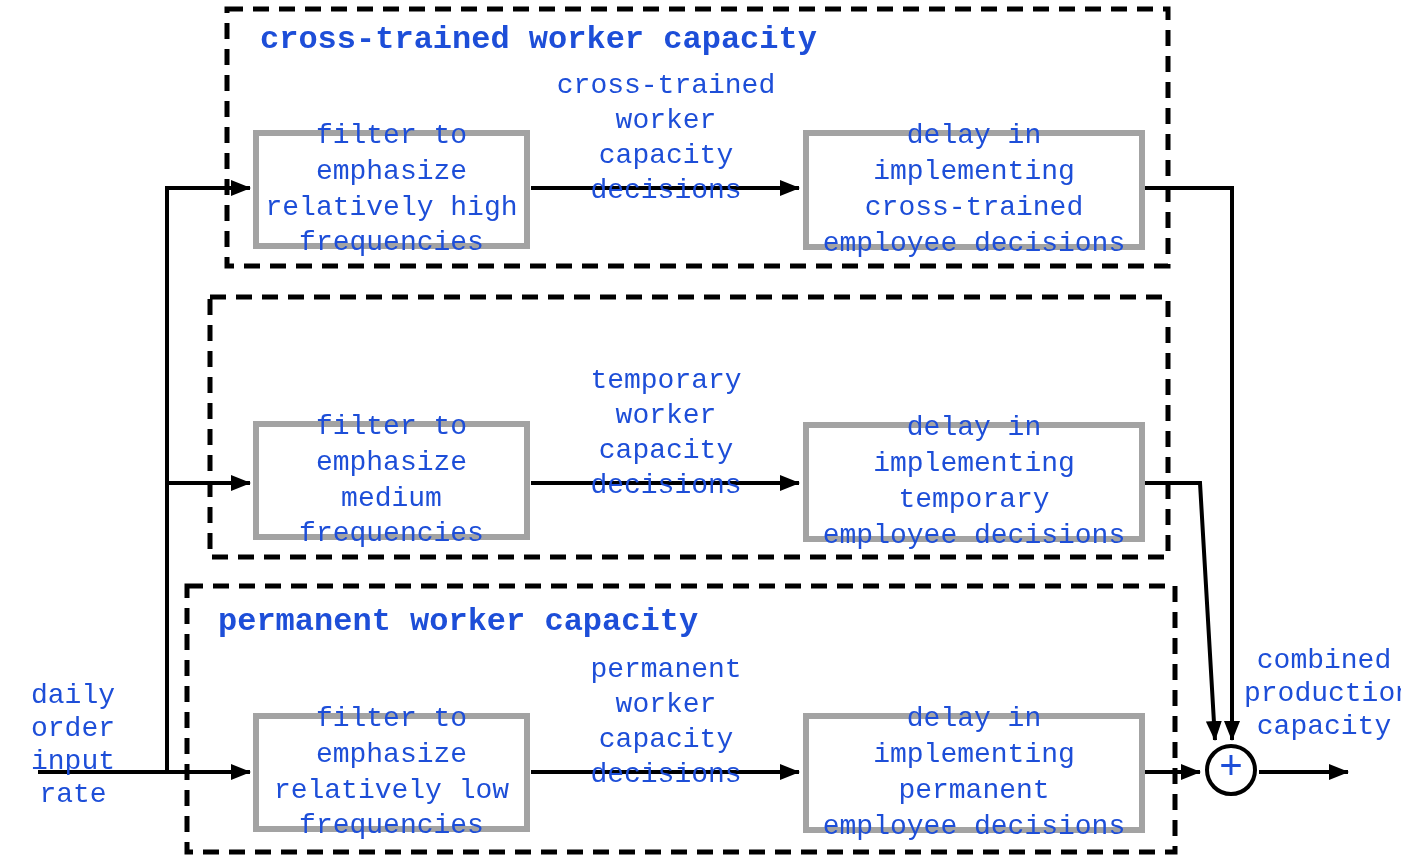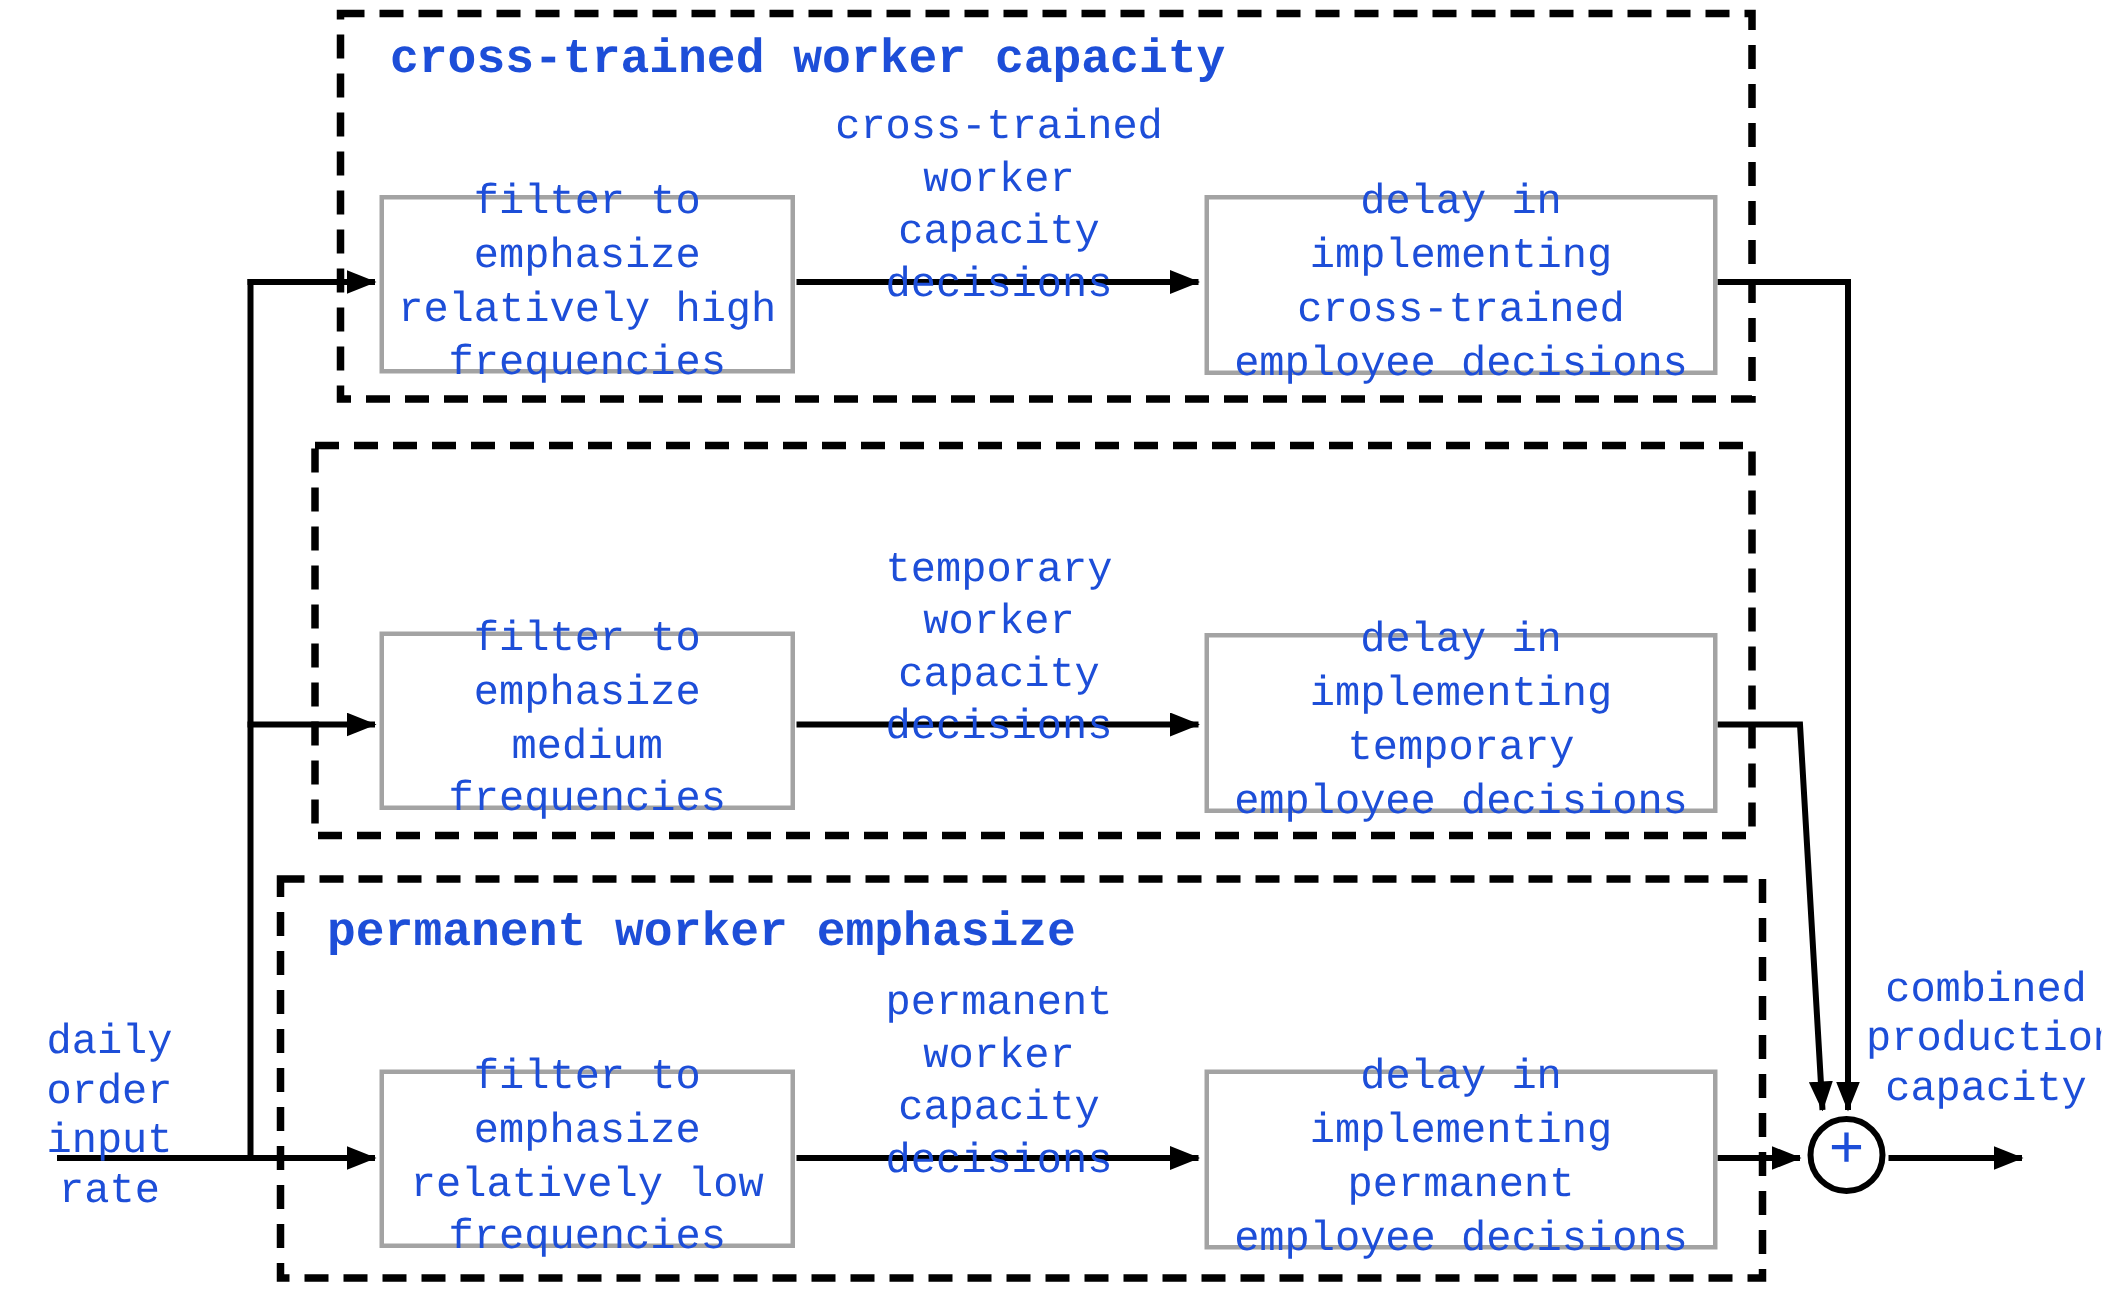--- a/index.html
+++ b/index.html
@@ -20,21 +20,21 @@
   .group-title {
     position: absolute;
     font-weight: bold;
     font-size: 32px;
     line-height: 1.1;
     white-space: nowrap;
   }
   .block {
     position: absolute;
     box-sizing: border-box;
-    border: 3px solid #a3a3a3;
+    border: 6px solid #a3a3a3;
     background: #ffffff;
     display: flex;
     align-items: center;
     justify-content: center;
     text-align: center;
     font-size: 28px;
     line-height: 1.28;
     white-space: pre-line;
   }
   .signal-label {
@@ -94,21 +94,21 @@
     <path d="M 531 772 H 799" stroke="#000000" stroke-width="4" fill="none" marker-end="url(#ah)"></path>
 
     <path d="M 1143 188 H 1232 V 740" stroke="#000000" stroke-width="4" fill="none" marker-end="url(#ah)"></path>
     <path d="M 1143 483 H 1200 L 1215 740" stroke="#000000" stroke-width="4" fill="none" marker-end="url(#ah)"></path>
     <path d="M 1143 772 H 1200" stroke="#000000" stroke-width="4" fill="none" marker-end="url(#ah)"></path>
 
     <path d="M 1259 772 H 1348" stroke="#000000" stroke-width="4" fill="none" marker-end="url(#ah)"></path>
   </svg>
 
   <div class="group-title" style="left:260px; top:22px;">cross-trained worker capacity</div>
-  <div class="group-title" style="left:218px; top:604px;">permanent worker emphasize</div>
+  <div class="group-title" style="left:218px; top:604px;">permanent worker capacity</div>
 
   <div class="block" style="left:253px; top:130px; width:277px; height:119px;">filter to emphasize
 relatively high
 frequencies</div>
   <div class="block" style="left:253px; top:421px; width:277px; height:119px;">filter to emphasize
 medium
 frequencies</div>
   <div class="block" style="left:253px; top:713px; width:277px; height:119px;">filter to emphasize
 relatively low
 frequencies</div>

